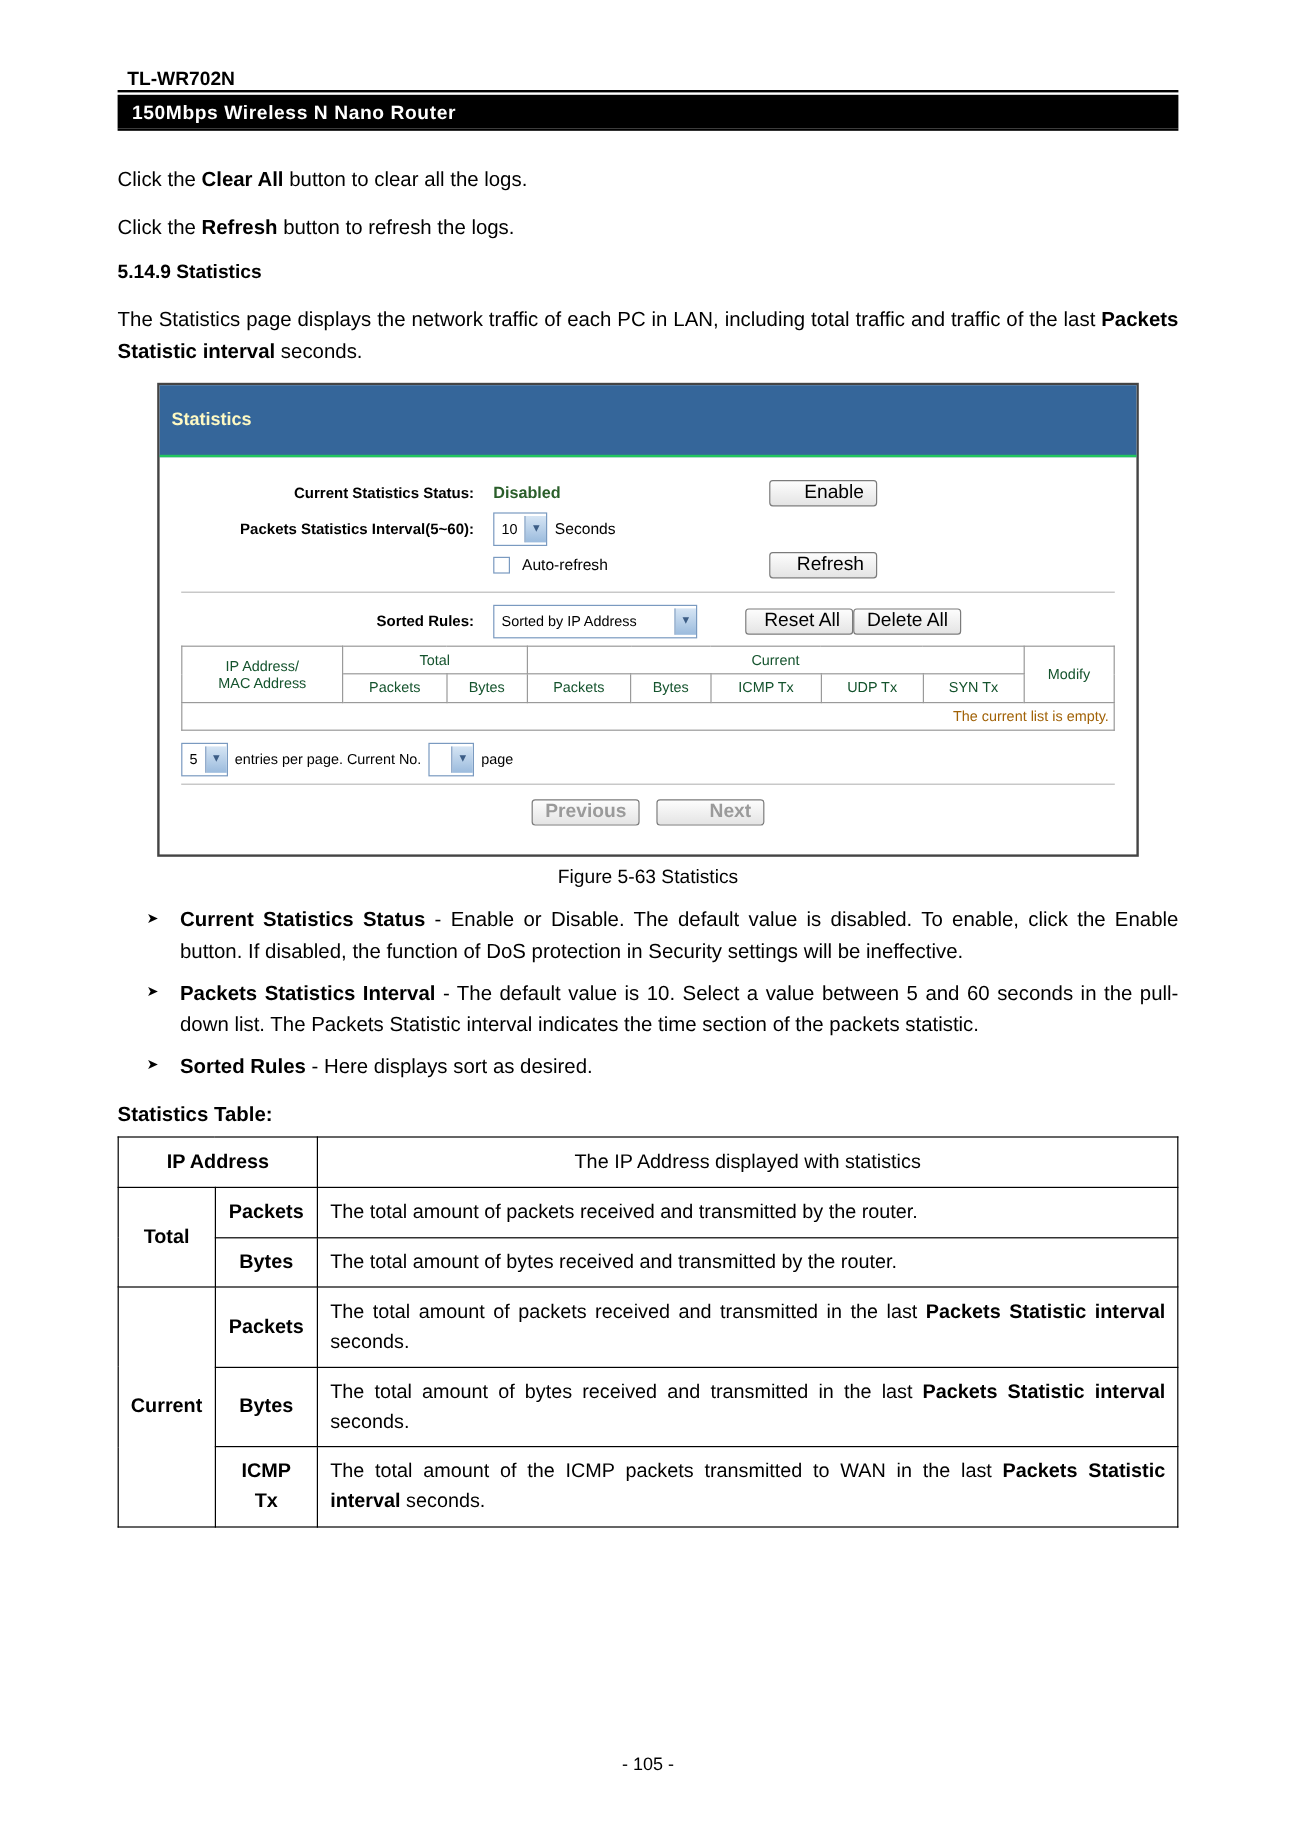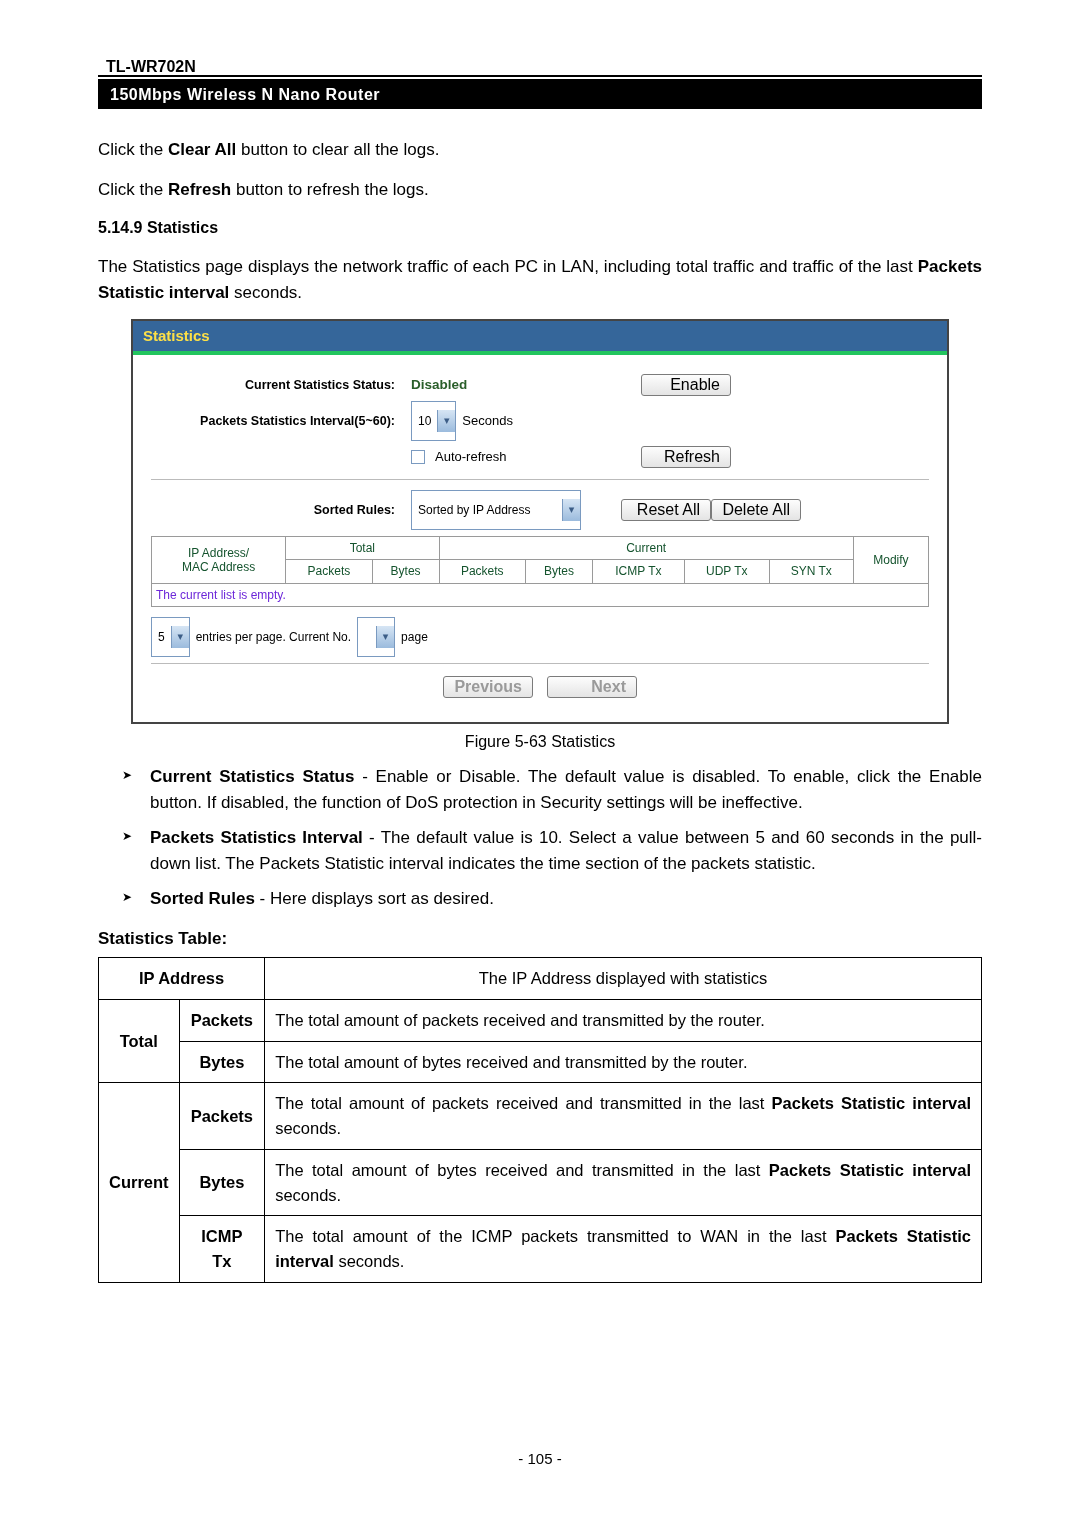--- a/index.html
+++ b/index.html
@@ -60,25 +60,25 @@
   .ui-frame {
     border: 2px solid #444;
     margin: 4px auto 6px auto;
     width: 818px;
     background: #fff;
     font-size: 13px;
     line-height: 1.2;
   }
   .ui-titlebar {
     background: #35669a;
-    color: #fde047;
+    color: #fef9c3;
     font-weight: bold;
-    padding: 6px 10px;
+    padding: 20px 10px;
     font-size: 15px;
-    border-bottom: 4px solid #22c55e;
+    border-bottom: 2px solid #22c55e;
   }
   .ui-body { padding: 14px 18px 8px 18px; }
   .ui-row {
     display: flex;
     align-items: center;
     margin: 4px 0;
     min-height: 24px;
   }
   .ui-label-col {
     width: 260px;
@@ -99,21 +99,21 @@
     text-align: right;
     line-height: 20px;
     padding: 0 10px;
     cursor: pointer;
   }
   .ui-btn.disabled { color: #9a9a9a; font-weight: bold; }
   .ui-select {
     display: inline-flex;
     align-items: center;
     border: 1px solid #7a9ac0;
-    height: 40px;
+    height: 28px;
     font-size: 12px;
     background: #fff;
   }
   .ui-select .sel-text { padding: 0 6px; min-width: 18px; }
   .ui-select.wide .sel-text { min-width: 150px; }
   .ui-select .sel-arrow {
     width: 18px;
     height: 22px;
     background: linear-gradient(#d6e5f4,#9bbbdd);
     color: #3c5d86;
@@ -140,24 +140,24 @@
   .ui-table th, .ui-table td {
     border: 1px solid #9a9a9a;
     padding: 4px 6px;
     text-align: center;
     font-weight: normal;
   }
   .ui-table .grp { font-weight: normal; }
   .ui-empty-msg {
     border: 1px solid #9a9a9a;
     border-top: none;
-    text-align: left;
+    text-align: right;
     padding: 4px;
     font-size: 12px;
-    color: #6d28d9;
+    color: #a16207;
   }
   .ui-pagerow {
     display: flex;
     align-items: center;
     gap: 6px;
     padding: 10px 0 6px 0;
     font-size: 12px;
   }
   .ui-navrow {
     border-top: 1px solid #bbb;
@@ -203,21 +203,21 @@
     border: 1px solid #000;
     padding: 8px 10px;
     vertical-align: middle;
   }
   table.stat-table th { text-align: center; font-weight: bold; }
   table.stat-table .center { text-align: center; font-weight: bold; }
   table.stat-table .desc { text-align: justify; font-weight: normal; }
 
   .page-num {
     position: absolute;
-    bottom: 57px;
+    bottom: 45px;
     left: 0; right: 0;
     text-align: center;
     font-size: 15px;
   }
 </style>
 </head>
 <body>
 
 <div class="page">
 

